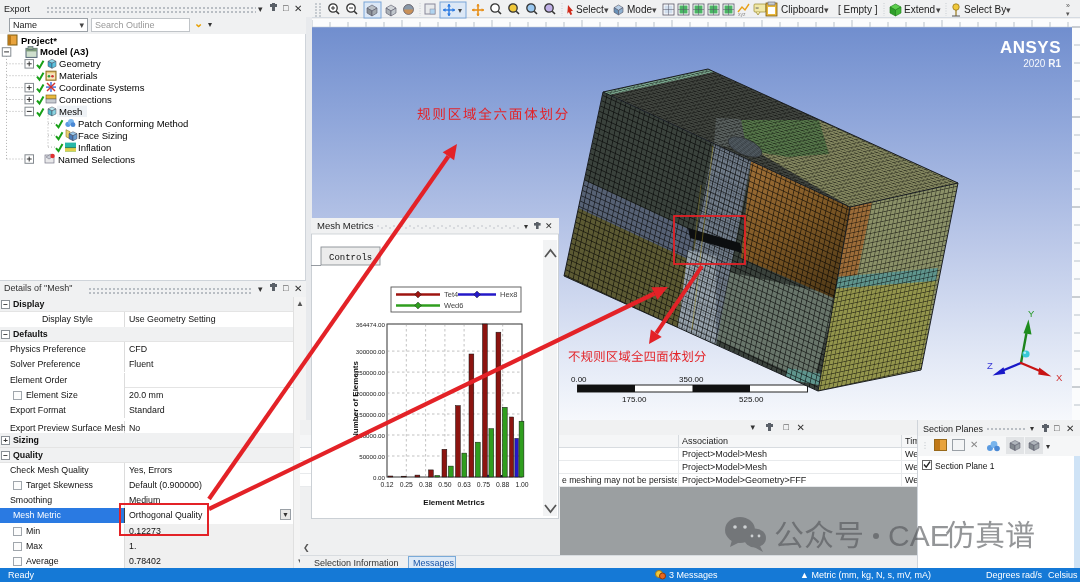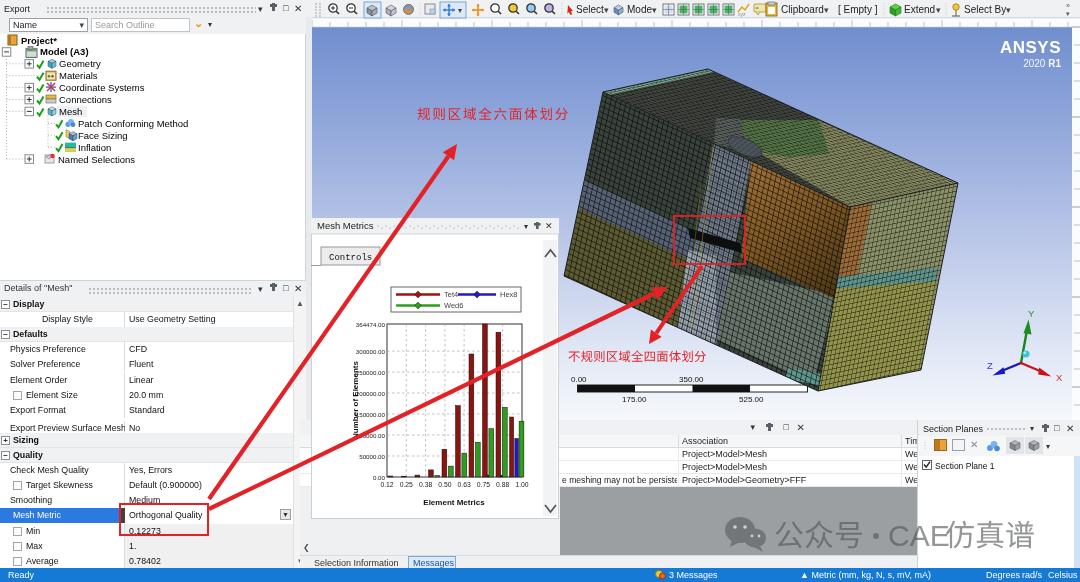--- a/index.html
+++ b/index.html
@@ -335,23 +335,20 @@
           <span style="position:absolute;left:10px;top:2px;color:#111;">Solver Preference</span>
         </div>
         <div class="abs" style="left:125px;top:0;width:168px;height:15.1px;background:#fff;">
           <span style="position:absolute;left:4px;top:2px;">Fluent</span>
         </div>
       </div>
 <div class="abs drow" style="top:75.5px;">
         <div class="abs" style="left:0;top:0;width:125px;height:15.1px;background:#fff;border-right:1px solid #dcdcdc;">
           <span style="position:absolute;left:10px;top:2px;color:#111;">Element Order</span>
         </div>
-        <div class="abs" style="left:125px;top:0;width:168px;height:15.1px;background:#fff;">
-          <span style="position:absolute;left:4px;top:2px;">Linear</span>
-        </div>
       </div>
 <div class="abs drow" style="top:90.6px;">
         <div class="abs" style="left:0;top:0;width:125px;height:15.1px;background:#fff;border-right:1px solid #dcdcdc;">
           <span class="cbx"></span>
           <span style="position:absolute;left:26px;top:2px;color:#111;">Element Size</span>
         </div>
         <div class="abs" style="left:125px;top:0;width:168px;height:15.1px;background:#fff;">
           <span style="position:absolute;left:4px;top:2px;">20.0 mm</span>
         </div>
       </div>
@@ -398,21 +395,21 @@
       </div>
 <div class="abs drow" style="top:196.3px;">
         <div class="abs" style="left:0;top:0;width:125px;height:15.1px;background:#fff;border-right:1px solid #dcdcdc;">
           <span style="position:absolute;left:10px;top:2px;color:#111;">Smoothing</span>
         </div>
         <div class="abs" style="left:125px;top:0;width:168px;height:15.1px;background:#fff;">
           <span style="position:absolute;left:4px;top:2px;">Medium</span>
         </div>
       </div>
 <div class="abs drow" style="top:211.4px;">
-        <div class="abs" style="left:0;top:0;width:125px;height:15.1px;background:#2a7ae2;border-right:6px solid #404040;">
+        <div class="abs" style="left:0;top:0;width:125px;height:15.1px;background:#2a7ae2;border-right:1px solid #404040;">
           <span style="position:absolute;left:13px;top:2px;color:#fff;">Mesh Metric</span>
         </div>
         <div class="abs" style="left:125px;top:0;width:168px;height:15.1px;background:#fff;">
           <span style="position:absolute;left:4px;top:2px;">Orthogonal Quality</span>
           <span style="position:absolute;right:2px;top:1px;width:11px;height:11px;background:#e8e8e8;border:1px solid #9aa0a6;font-size:7px;text-align:center;line-height:10px;color:#333;">▼</span>
         </div>
       </div>
 <div class="abs drow" style="top:226.5px;">
         <div class="abs" style="left:0;top:0;width:125px;height:15.1px;background:#fff;border-right:1px solid #dcdcdc;">
           <span class="cbx"></span>

